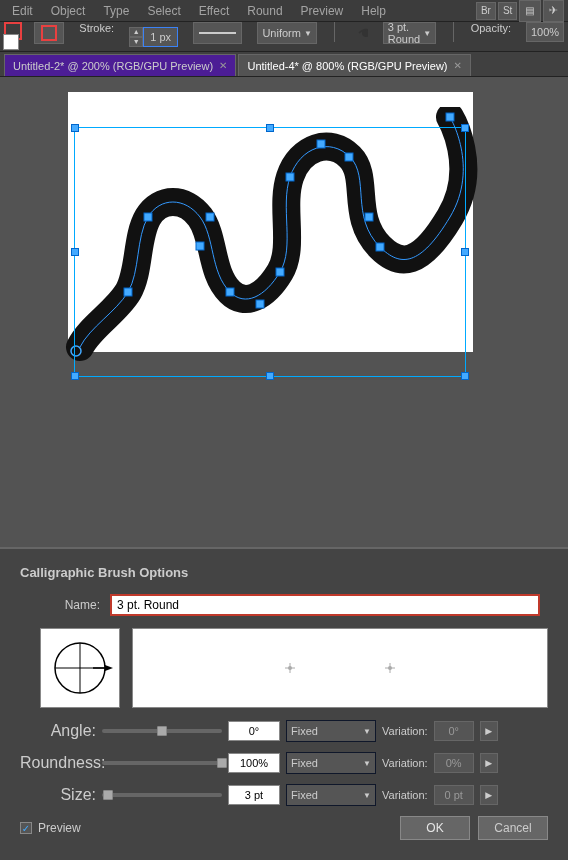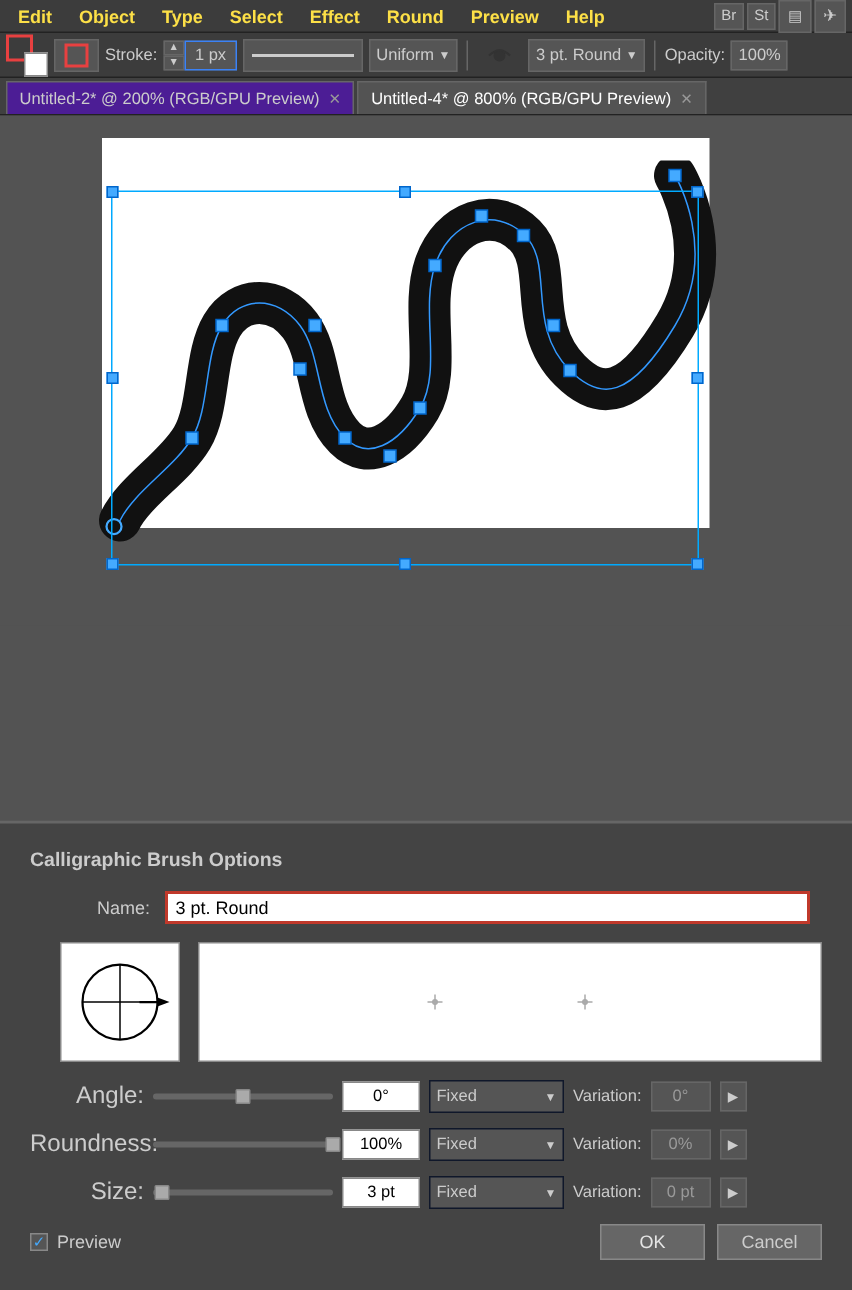--- a/index.html
+++ b/index.html
@@ -18,35 +18,33 @@
       background: #3c3c3c;
       height: 22px;
       display: flex;
       align-items: center;
       padding: 0 4px;
       gap: 2px;
       border-bottom: 1px solid #222;
     }
     .menu-item {
       padding: 2px 8px;
-      color: #fde047;
+      color: #a3a3a3;
       font-size: 12px;
       cursor: pointer;
       white-space: nowrap;
-      font-weight: bold;
     }
 
     
     .toolbar {
       background: #3c3c3c;
       height: 30px;
       display: flex;
-      align-items: center;
       padding: 0 4px;
-      gap: 4px;
+      gap: 15px;
       border-bottom: 1px solid #222;
     }
     .toolbar-btn {
       background: #555;
       border: 1px solid #666;
       color: #ccc;
       height: 22px;
       padding: 0 5px;
       font-size: 11px;
       cursor: pointer;

